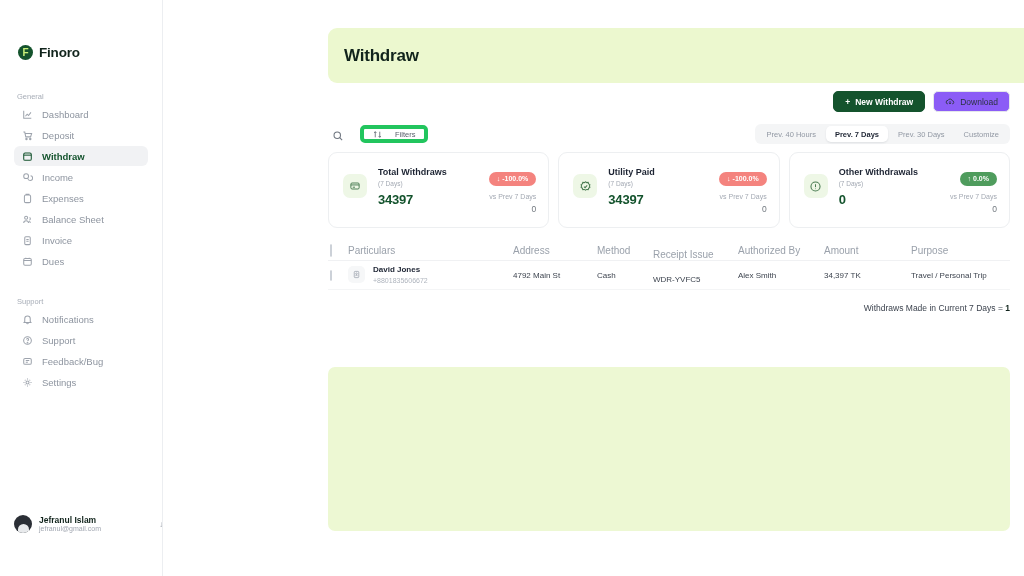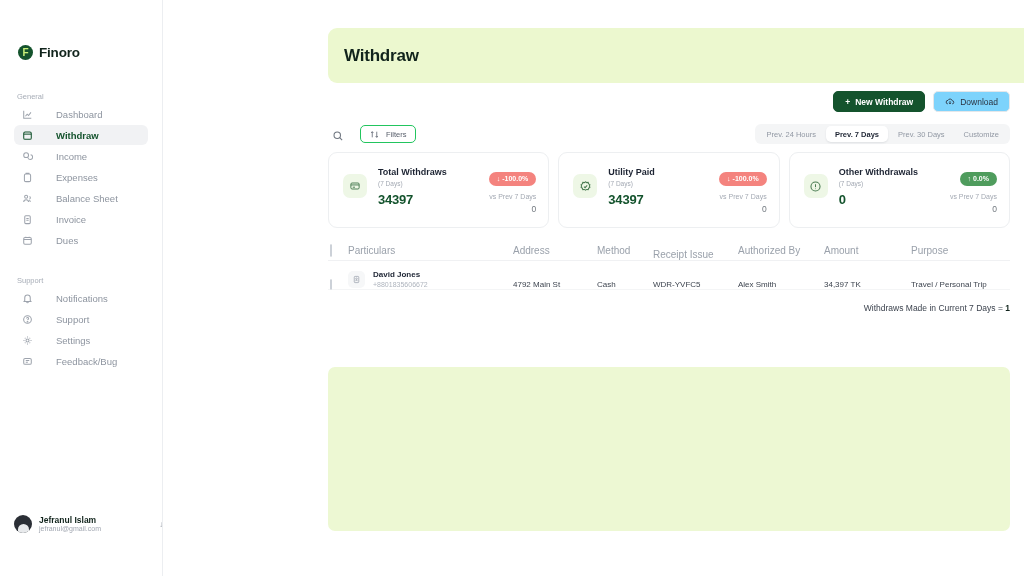--- a/index.html
+++ b/index.html
@@ -33,21 +33,21 @@
     line-height: 1;
   }
   .logo-text { font-size: 13.5px; font-weight: bold; color: #11241c; letter-spacing: -0.2px; }
 
   .nav-section-label {
     font-size: 7.5px; color: #a7adb7; padding: 0 0 3px 17px; margin-top: 32px;
   }
   .nav-section-label.support { margin-top: 26px; }
   .nav-list { padding: 0 14px; }
   .nav-item {
-    display: flex; align-items: center; gap: 23px;
+    display: flex; align-items: center; gap: 9px;
     height: 20px; margin-bottom: 1px;
     padding: 0 8px; border-radius: 6px;
     font-size: 9.5px; color: #8d949f;
     cursor: pointer;
   }
   .nav-item.active { background: #f1f2f4; color: #14532d; font-weight: bold; }
   .nav-ico { width: 11px; height: 11px; display: block; flex: 0 0 11px; opacity: .85; }
   .nav-item.active .nav-ico { opacity: 1; }
 
   .user-box {
@@ -76,30 +76,30 @@
     display: flex; align-items: center;
   }
   .page-title { font-size: 17px; font-weight: bold; color: #11241c; margin-left: 16px; letter-spacing: -0.2px; }
 
   .toolbar { position: absolute; right: 14px; top: 91px; display: flex; gap: 8px; }
   .btn {
     height: 21px; border-radius: 5px; display: inline-flex; align-items: center; gap: 5px;
     padding: 0 11px; font-size: 8.5px; cursor: pointer; white-space: nowrap;
   }
   .btn-primary { background: #14532d; color: #ffffff; font-weight: bold; border: 1px solid #14532d; }
-  .btn-ghost { background: #7dd3fc; color: #2b3341; border: 1px solid #e4e7ea; }
+  .btn-ghost { background: #8b5cf6; color: #2b3341; border: 1px solid #e4e7ea; }
 
   .filterbar {
     position: absolute; left: 165px; right: 14px; top: 124px;
     display: flex; align-items: center;
   }
   .search-ico { width: 12px; height: 12px; margin-left: 4px; cursor: pointer; }
   .filters-pill {
-    margin-left: 16px; height: 18px; border-radius: 5px; border: 1px solid #22c55e;
-    background: #fff; display: inline-flex; align-items: center; gap: 7px;
+    margin-left: 16px; height: 18px; border-radius: 5px; border: 4px solid #22c55e;
+    background: #fff; display: inline-flex; align-items: center; gap: 13px;
     padding: 0 9px; font-size: 7.5px; color: #59606c; cursor: pointer;
   }
   .seg {
     margin-left: auto; background: #f4f5f6; border-radius: 6px; padding: 2px;
     display: inline-flex; align-items: center; gap: 1px;
   }
   .seg-item {
     height: 16px; border-radius: 5px; padding: 0 9px; font-size: 7.5px;
     color: #9198a3; display: inline-flex; align-items: center; cursor: pointer; white-space: nowrap;
   }
@@ -128,21 +128,21 @@
   .badge.down { background: #f4837e; }
   .badge.up { background: #4f9c5d; }
   .card-cmp { font-size: 7px; color: #a3a9b3; margin-top: 7px; }
   .card-prev { font-size: 8.5px; color: #71787f; margin-top: 4px; }
 
   
   .table { position: absolute; left: 165px; right: 14px; top: 240px; }
   .trow { display: flex; align-items: center; }
   .thead { height: 21px; border-bottom: 1px solid #f0f1f3; }
   .thead .cell { font-size: 10px; color: #9aa1ab; }
-  .tbody-row { height: 29px; border-bottom: 1px solid #f4f5f6; align-items: flex-end; }
+  .tbody-row { height: 29px; border-bottom: 1px solid #f4f5f6; }
   .cell { flex: 0 0 auto; }
   .c-check { flex: 0 0 20px; padding-left: 2px; }
   .c-part  { flex: 0 0 165px; display: flex; align-items: center; gap: 8px; }
   .c-addr  { flex: 0 0 84px; }
   .c-meth  { flex: 0 0 56px; }
   .c-rec   { flex: 0 0 85px; margin-top: 8px; }
   .c-auth  { flex: 0 0 86px; }
   .c-amt   { flex: 0 0 67px; }
   .c-purp  { flex: 0 0 131px; margin-left: 20px; }
   .c-date  { flex: 0 0 127px; }
@@ -188,20 +188,28 @@
     <nav class="nav-list">
 
       <div class="nav-item">
         <span class="nav-ico"><svg viewBox="0 0 16 16" fill="none" stroke="currentColor" stroke-width="1.5">
               <path d="M2.5 2.5v11h11"></path>
               <path d="M5 10.5l2.5-3 2 2L13 5"></path>
             </svg></span>
         <span>Dashboard</span>
       </div>
 
+      <div class="nav-item">
+        <span class="nav-ico"><svg viewBox="0 0 16 16" fill="none" stroke="currentColor" stroke-width="1.5">
+              <path d="M2 3h2l1.5 7h7L14 5H5"></path>
+              <circle cx="6.5" cy="13" r="1"></circle>
+              <circle cx="12" cy="13" r="1"></circle>
+            </svg></span>
+        <span>Deposit</span>
+      </div>
 
       <div class="nav-item active">
         <span class="nav-ico"><svg viewBox="0 0 16 16" fill="none" stroke="currentColor" stroke-width="1.5">
               <rect x="2.5" y="3" width="11" height="10.5" rx="2"></rect>
               <path d="M2.5 6h11"></path>
             </svg></span>
         <span>Withdraw</span>
       </div>
 
       <div class="nav-item">
@@ -261,32 +269,32 @@
         <span class="nav-ico"><svg viewBox="0 0 16 16" fill="none" stroke="currentColor" stroke-width="1.5">
               <circle cx="8" cy="8" r="5.6"></circle>
               <path d="M6.6 6.5a1.5 1.5 0 112 1.4v.9"></path>
               <circle cx="8" cy="11" r=".5" fill="currentColor"></circle>
             </svg></span>
         <span>Support</span>
       </div>
 
       <div class="nav-item">
         <span class="nav-ico"><svg viewBox="0 0 16 16" fill="none" stroke="currentColor" stroke-width="1.5">
+              <rect x="2.5" y="3.5" width="11" height="8.5" rx="2"></rect>
+              <path d="M5.5 6.5h5M5.5 9h3"></path>
+            </svg></span>
+        <span>Feedback/Bug</span>
+      </div>
+
+      <div class="nav-item">
+        <span class="nav-ico"><svg viewBox="0 0 16 16" fill="none" stroke="currentColor" stroke-width="1.5">
               <circle cx="8" cy="8" r="2.2"></circle>
               <path d="M8 2.2v1.4M8 12.4v1.4M13.8 8h-1.4M3.6 8H2.2M11.9 4.1l-1 1M5.1 10.9l-1 1M11.9 11.9l-1-1M5.1 5.1l-1-1"></path>
             </svg></span>
         <span>Settings</span>
-      </div>
-
-      <div class="nav-item">
-        <span class="nav-ico"><svg viewBox="0 0 16 16" fill="none" stroke="currentColor" stroke-width="1.5">
-              <rect x="2.5" y="3.5" width="11" height="8.5" rx="2"></rect>
-              <path d="M5.5 6.5h5M5.5 9h3"></path>
-            </svg></span>
-        <span>Feedback/Bug</span>
       </div>
     </nav>
 
     <div class="user-box">
       <span class="avatar">
           <i></i>
         </span>
       <span class="user-meta">
         <span class="user-name" style="display:block">Jefranul Islam</span>
         <span class="user-mail" style="display:block">jefranul@gmail.com</span>
@@ -328,21 +336,21 @@
       <button class="filters-pill">
         <span style="display:inline-flex">
           <svg width="9" height="9" viewBox="0 0 16 16" fill="none" stroke="#59606c" stroke-width="1.4">
               <path d="M4 13V3M4 3L2 5.2M4 3l2 2.2M12 3v10M12 13l-2-2.2M12 13l2-2.2"></path>
             </svg>
         </span>
         <span>Filters</span>
       </button>
 
       <div class="seg">
-        <span class="seg-item">Prev. 24 Hours</span>
+        <span class="seg-item">Prev. 40 Hours</span>
         <span class="seg-item active">Prev. 7 Days</span>
         <span class="seg-item">Prev. 30 Days</span>
         <span class="seg-item plain">Customize</span>
       </div>
     </div>
 
     <section class="cards">
 
       <div class="card">
         <span class="card-ico">

